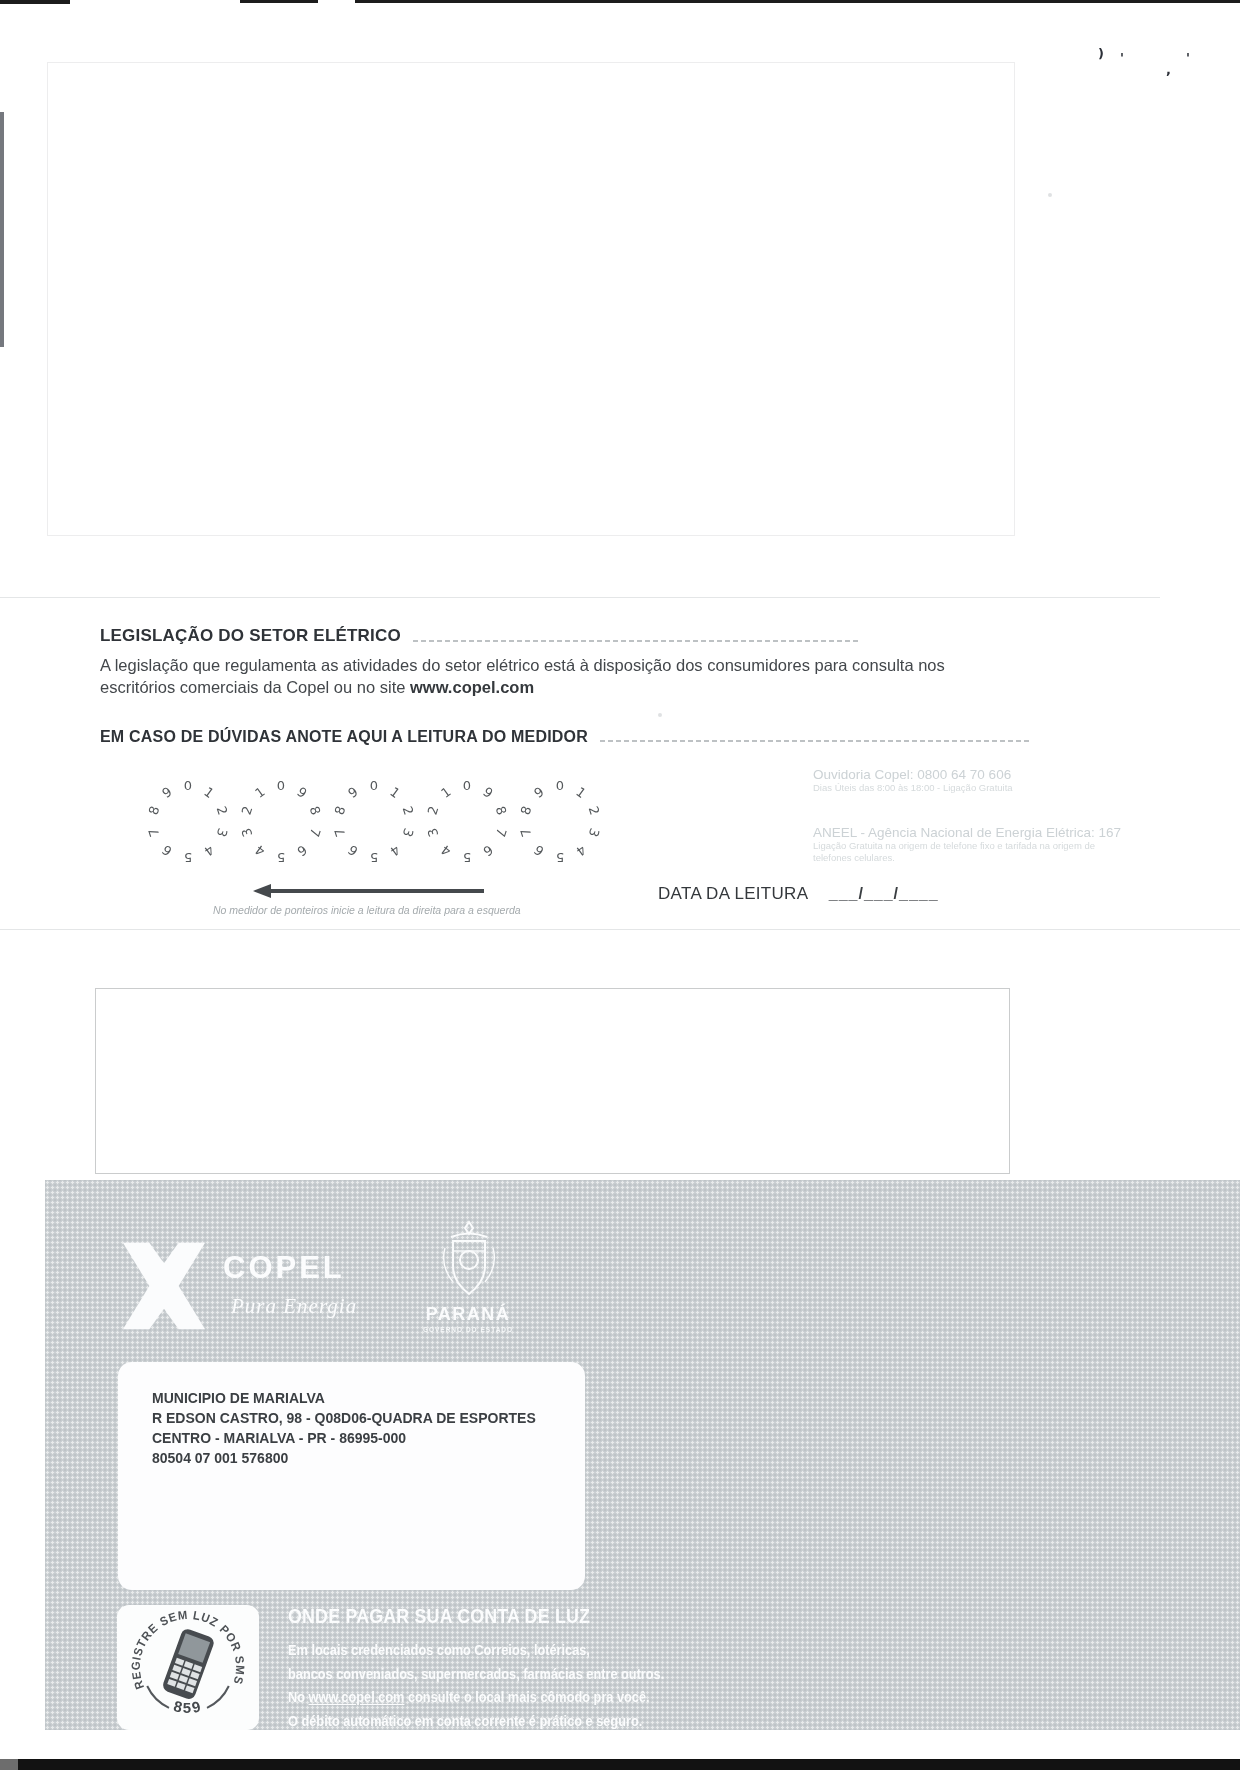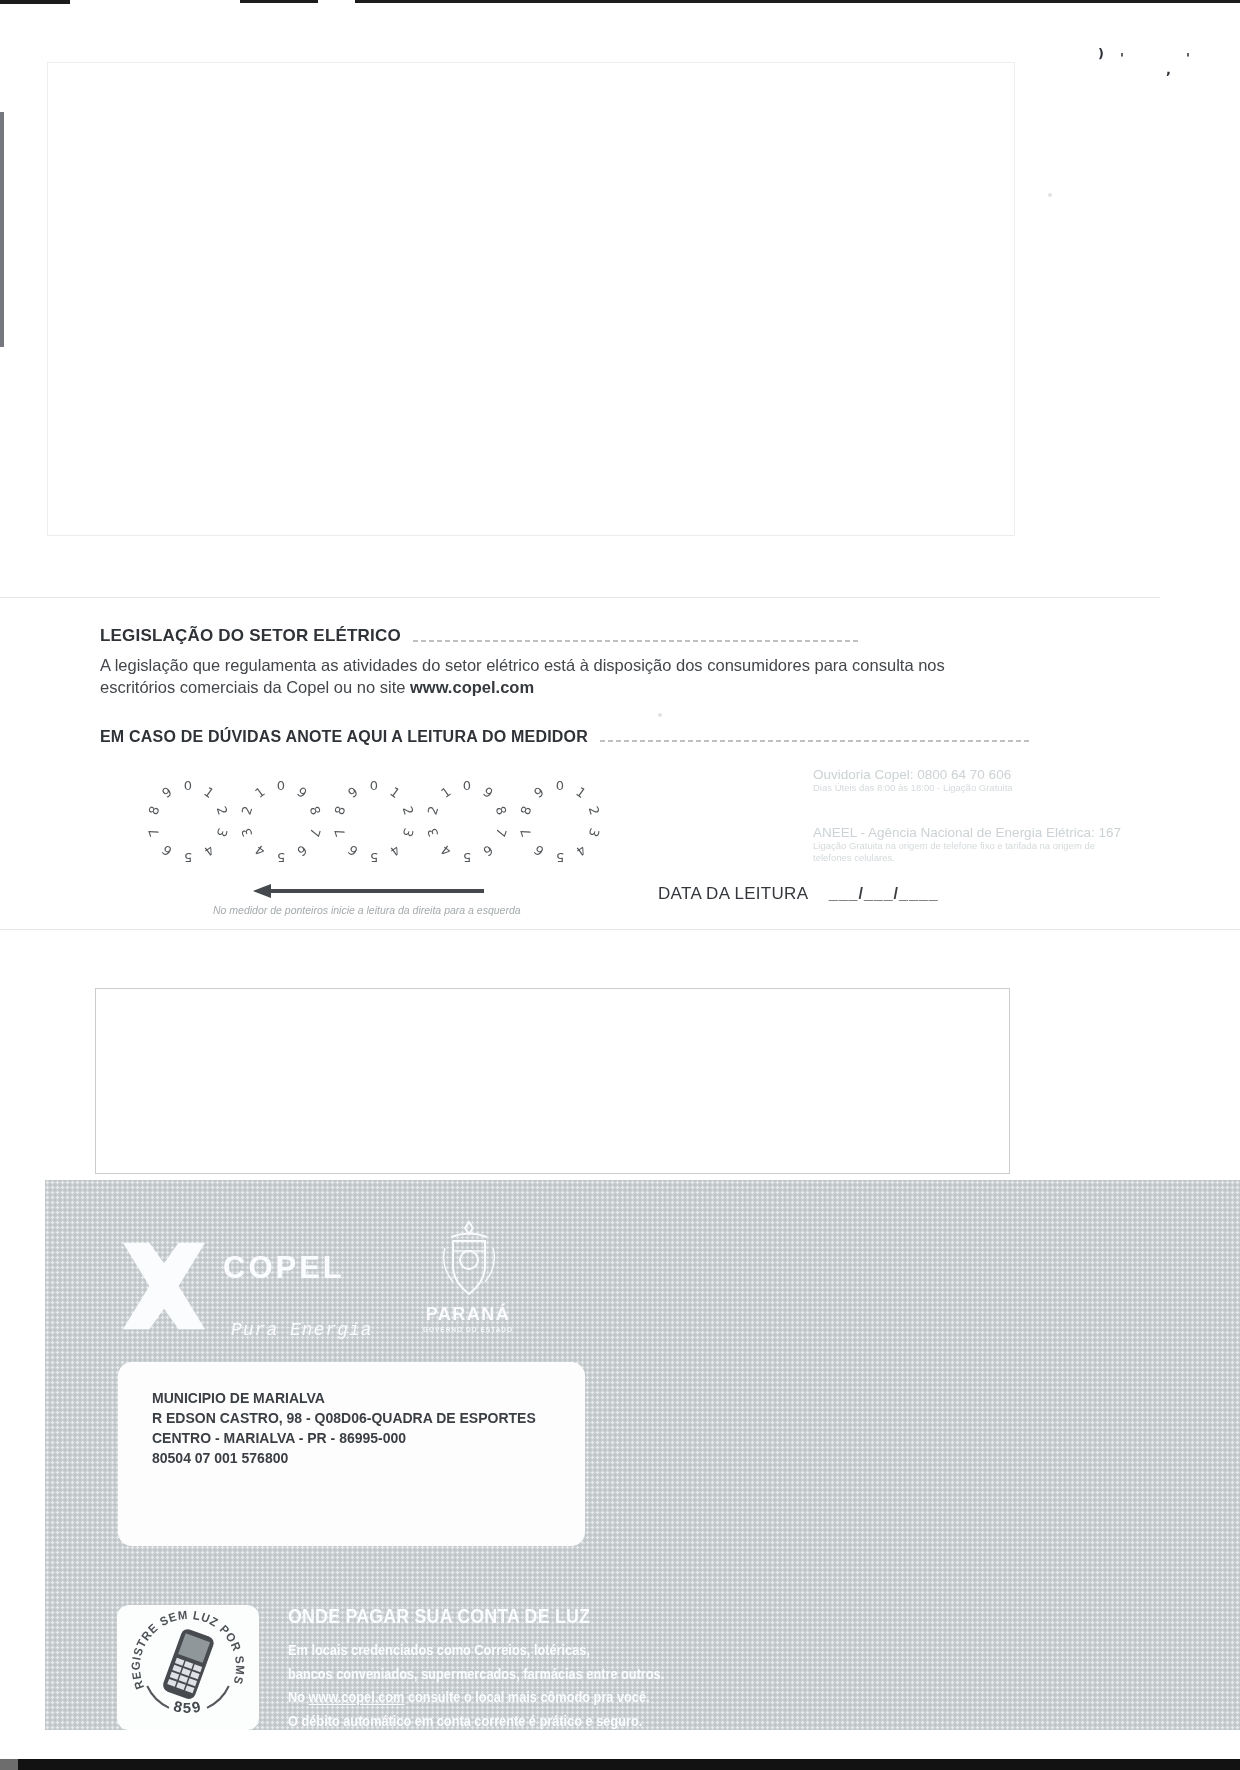--- a/index.html
+++ b/index.html
@@ -50,27 +50,27 @@
   .mid-box{position:absolute;left:95px;top:988px;width:913px;height:184px;border:1px solid #cacccd;background:#fff;}
 
   
   .envelope{position:absolute;left:45px;top:1180px;width:1195px;height:550px;
     background-color:#cbd0d3;
     background-image:
       radial-gradient(rgba(255,255,255,.55) 1px, transparent 1.3px),
       radial-gradient(rgba(108,116,122,.18) 1px, transparent 1.3px);
     background-size:5px 5px,5px 5px;background-position:0 0,2.5px 2.5px;}
   .brand-text{position:absolute;left:178px;top:70px;font-size:31px;font-weight:bold;color:#fbfcfd;letter-spacing:3px;}
-  .tagline{position:absolute;left:186px;top:140px;font-family:Liberation Mono, monospace;font-style:italic;
-           font-size:18px;color:#fafbfc;letter-spacing:1px;}
+  .tagline{position:absolute;left:186px;top:114px;font-family:Liberation Serif, serif;font-style:italic;
+           font-size:21px;color:#fafbfc;letter-spacing:1px;}
   .parana-label{position:absolute;left:348px;top:124px;width:150px;text-align:center;
                 font-size:18px;font-weight:bold;color:#fafbfc;letter-spacing:1.5px;}
   .parana-sub{position:absolute;left:348px;top:146px;width:150px;text-align:center;
               font-size:6.5px;font-weight:bold;color:#f6f8f9;letter-spacing:1px;}
-  .addr-window{position:absolute;left:73px;top:182px;width:467px;height:184px;background:#fdfdfe;border-radius:14px;}
+  .addr-window{position:absolute;left:73px;top:182px;width:467px;height:228px;background:#fdfdfe;border-radius:14px;}
   .addr-text{position:absolute;left:34px;top:26px;font-size:14px;font-weight:bold;color:#3b3f43;line-height:20px;}
   .stamp{position:absolute;left:72px;top:425px;width:142px;height:125px;background:#fcfdfd;border-radius:12px;}
   .pay{position:absolute;left:243px;top:424px;width:760px;color:#fbfcfd;transform:scaleX(.85);transform-origin:left top;}
   .pay-title{font-size:21px;font-weight:bold;letter-spacing:.2px;margin:0 0 10px 0;white-space:nowrap;}
   .pay-line{font-size:15px;font-weight:bold;line-height:23.5px;white-space:nowrap;}
   .pay-line u{text-underline-offset:2px;}
 
   .bottom-bar{position:absolute;left:0;top:1759px;width:1240px;height:11px;
               background:linear-gradient(90deg,#6d6d6d 0 18px,#121212 18px);}
 </style>

